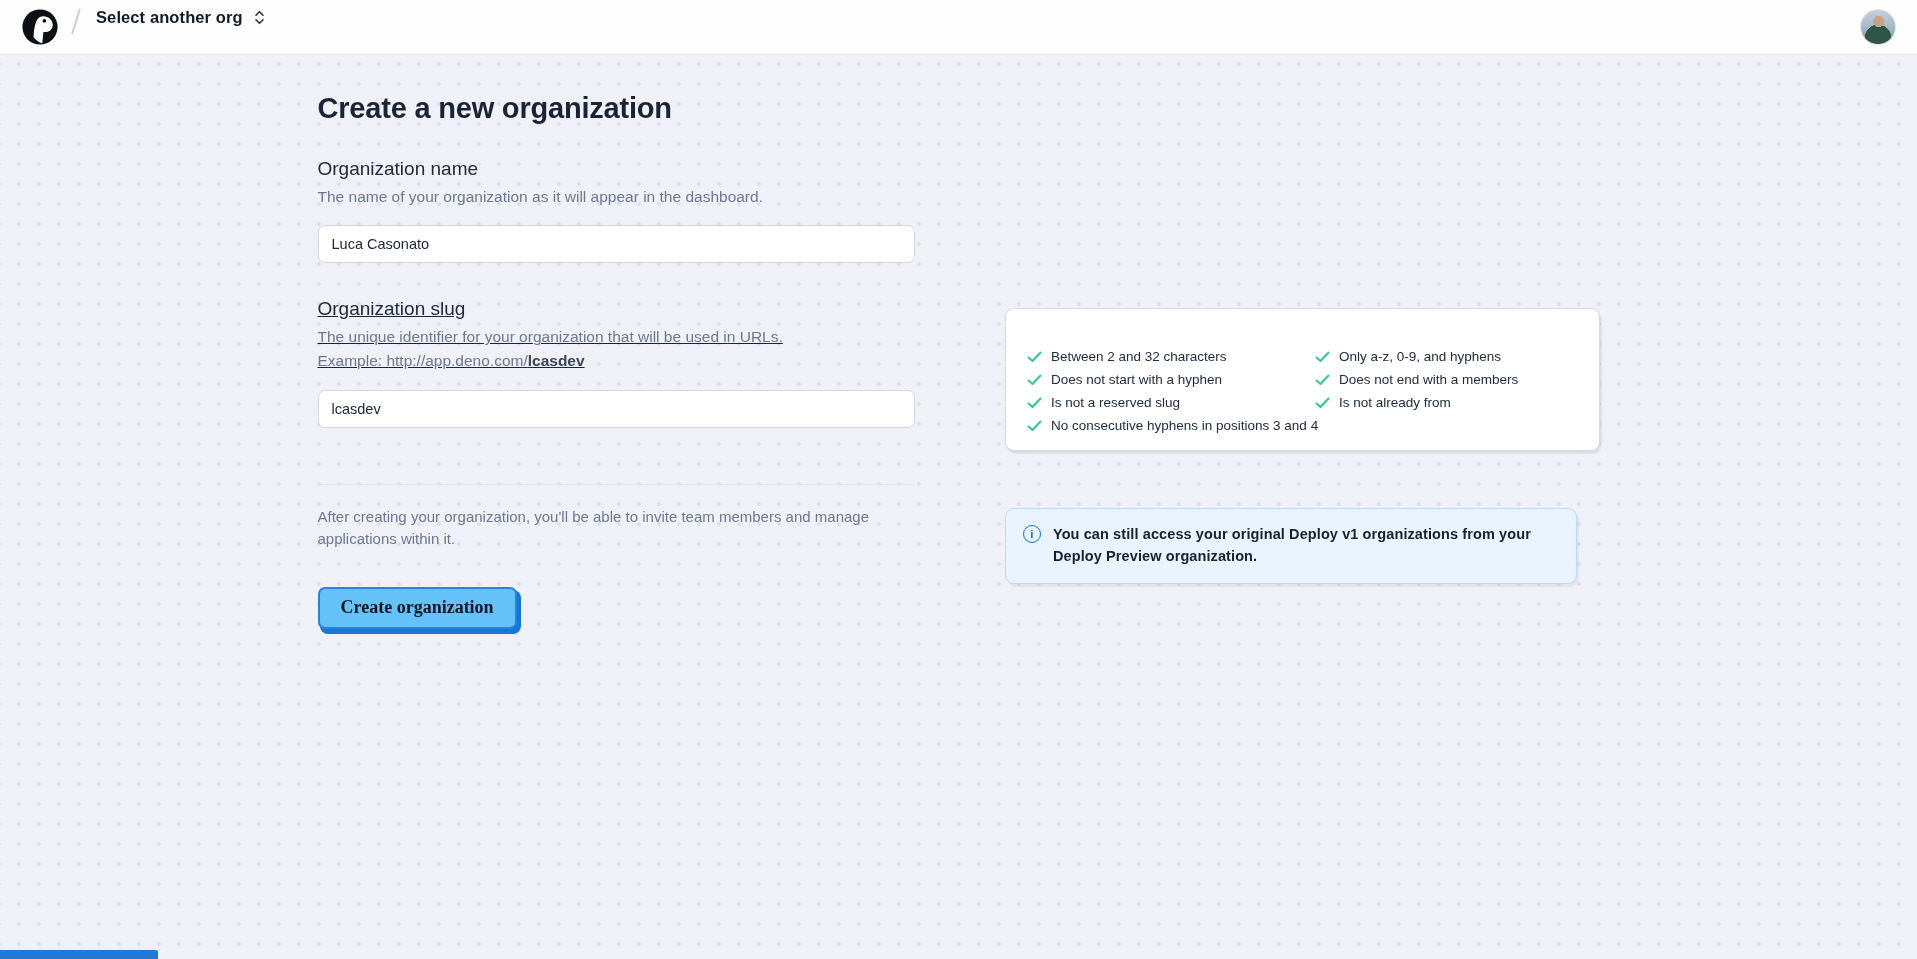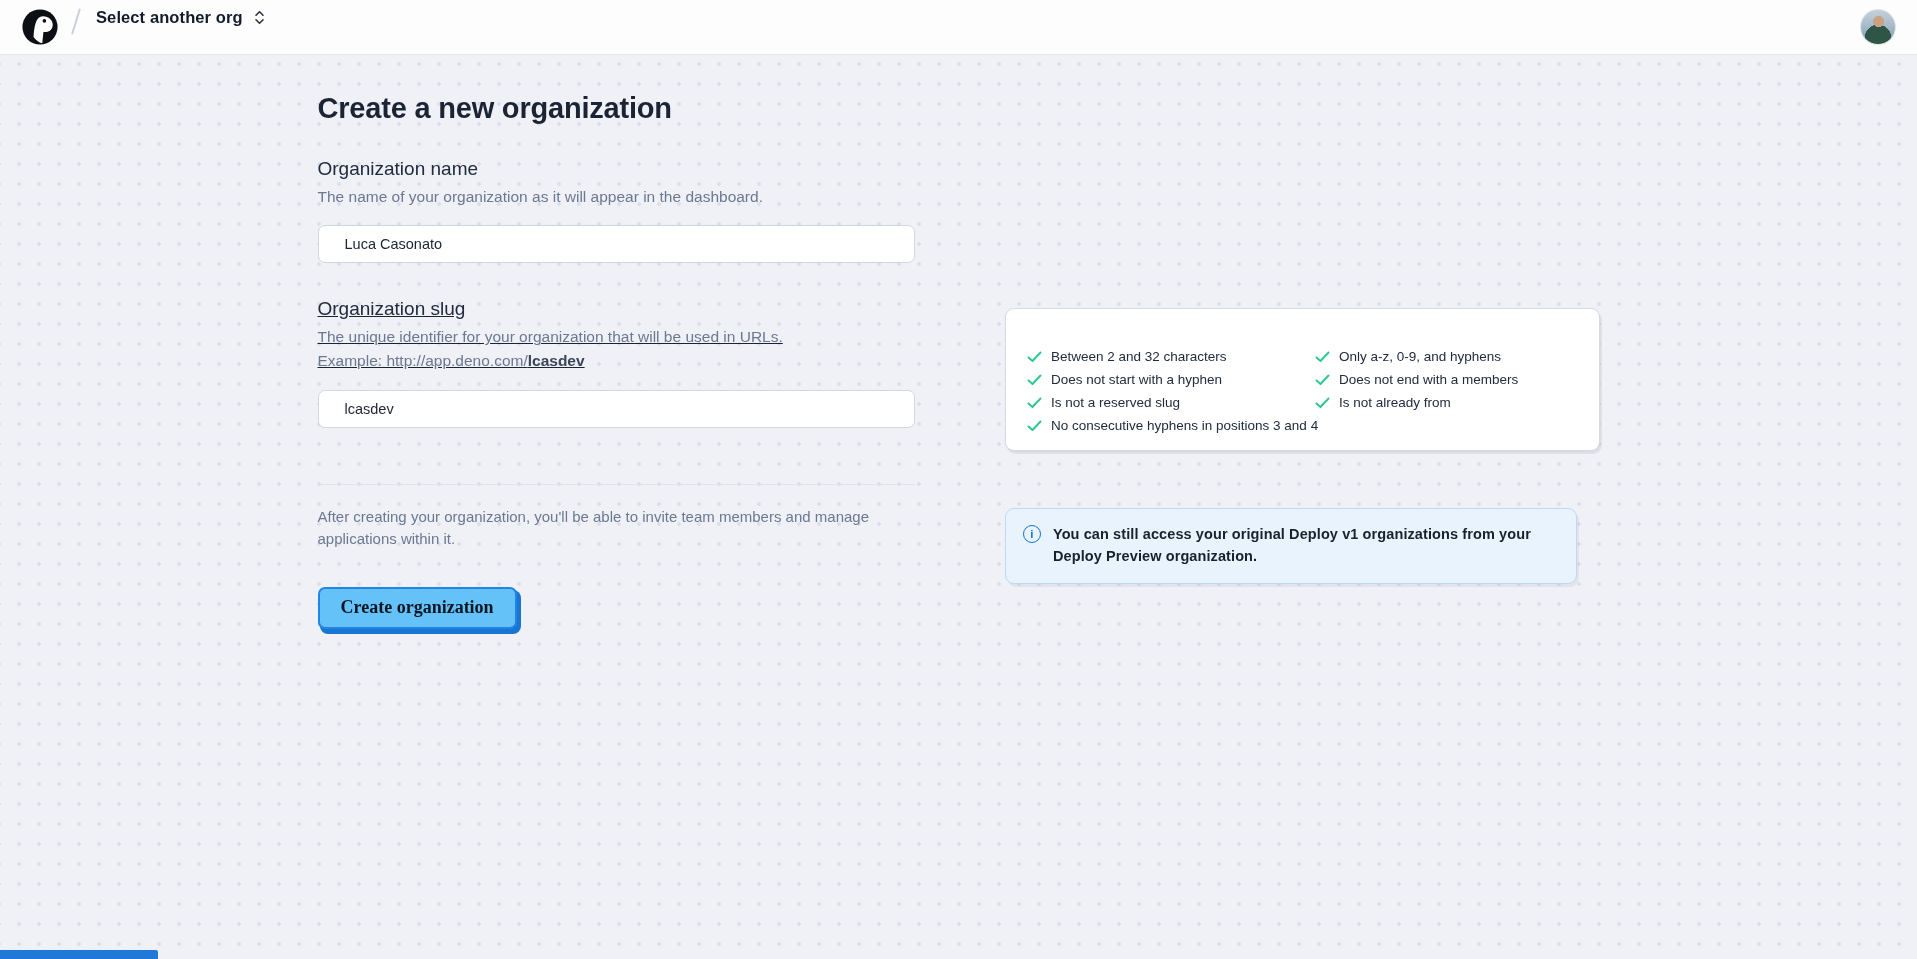--- a/index.html
+++ b/index.html
@@ -39,21 +39,21 @@
   .col-left { width:608px; }
   .col-right { width:605px; margin-top:216px; }
 
   h1 { font-size:29px; font-weight:600; color:#1b2434; letter-spacing:-.2px; margin-bottom:33px; }
   .field-label { font-size:19px; font-weight:500; color:#202b3d; }
   .field-desc { font-size:15.5px; color:#6b7890; margin-top:6px; line-height:1.45; }
   .example-line { font-size:15.5px; color:#6b7890; margin-top:3px; }
   .example-slug { font-weight:700; color:#3a4659; }
   .text-input {
     margin-top:17px; width:100%; height:38px; border:1px solid #d2d6df; border-radius:7px;
-    padding:0 26px; font-size:14.5px; color:#1b2432; background:#fff; font-family:inherit; outline:none;
+    padding:0 13px; font-size:14.5px; color:#1b2432; background:#fff; font-family:inherit; outline:none;
   }
   .slug-section { margin-top:35px;text-decoration:underline; }
   .slug-section .text-input { margin-top:20px; }
   .divider { border:0; border-top:1px solid #dfe3ea; margin-top:56px; }
   .footnote { margin-top:21px; font-size:15px; color:#6b7890; line-height:1.5; max-width:592px; }
   .create-btn {
     margin-top:36px; display:inline-block; cursor:pointer;
     font-family:"Liberation Serif","DejaVu Serif",serif; font-weight:700; font-size:18px; color:#081624;
     background:#65c2f8; border:2px solid #2285e4; border-radius:7px; padding:8px 21px 9px;
     box-shadow:3px 4px 0 1px #1a74d2;

